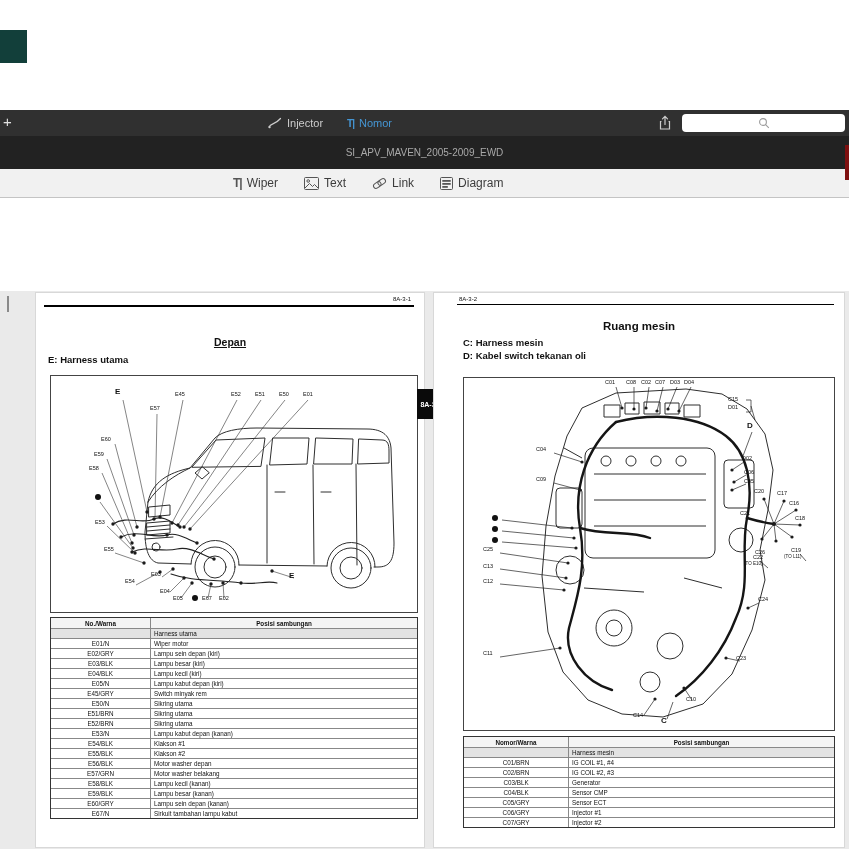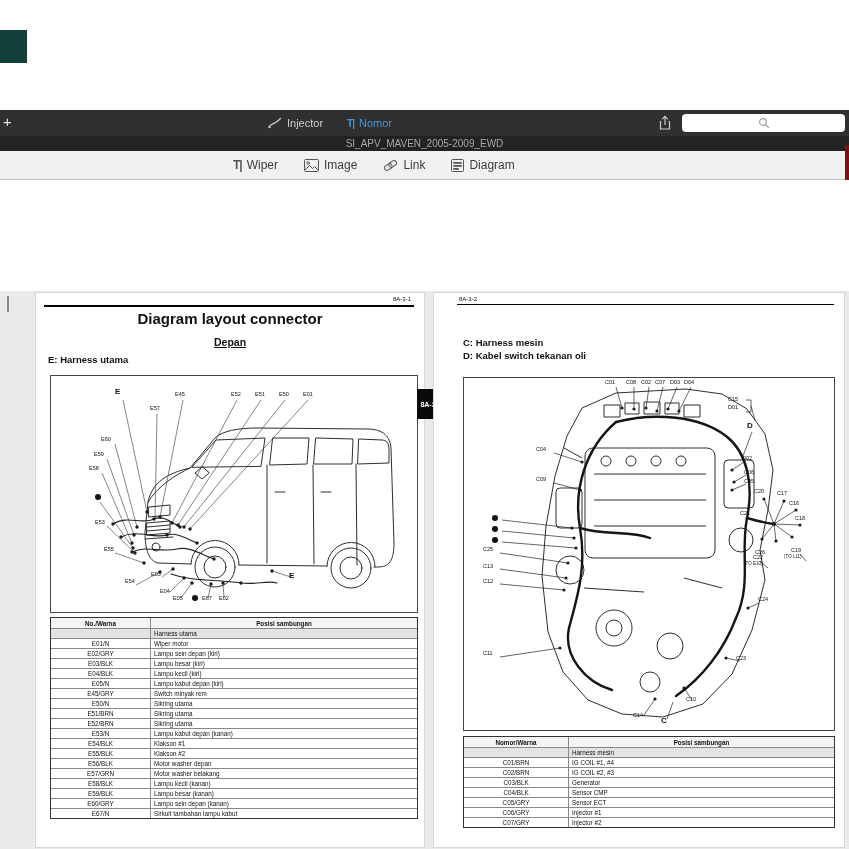--- a/index.html
+++ b/index.html
@@ -17,21 +17,21 @@
   .plus{position:absolute;left:3px;top:4px;color:#e0e0e0;font-size:15px;line-height:15px;}
   .tb-center{position:absolute;left:268px;top:0;height:26px;display:flex;gap:24px;align-items:center;}
   .tb-item{display:flex;gap:5px;align-items:center;font-size:11px;color:#cdcdcd;cursor:default;}
   .tb-item.active{color:#4596d4;}
   .tb-item svg{display:block;}
   .ticon{font-size:10px;font-weight:700;letter-spacing:-1px;}
   .tb-right{position:absolute;right:0;top:0;height:26px;}
   .share{position:absolute;right:176px;top:5px;}
   .searchbox{position:absolute;right:4px;top:4px;width:163px;height:18px;background:#fff;border-radius:4px;
     display:flex;align-items:center;justify-content:center;}
-  .titlebar{height:15px;background:#222;color:#a9a9a9;font-size:10px;display:flex;align-items:center;justify-content:center;}
+  .titlebar{height:33px;background:#222;color:#a9a9a9;font-size:10px;display:flex;align-items:center;justify-content:center;}
   .edit-toolbar{position:relative;height:28px;background:#f1f1f1;border-bottom:1px solid #c4c4c4;}
   .et-group{position:absolute;left:233px;top:0;height:28px;display:flex;gap:26px;align-items:center;}
   .et-btn{display:flex;gap:5px;align-items:center;font-size:12px;color:#3c3c3c;}
   .et-btn .ticon{font-size:12px;color:#555;}
 
   
   .doc-area{position:absolute;left:0;top:181px;width:849px;height:580px;background:#eaeaea;border-bottom:1px solid #bdbdbd;}
   .scroll-hint{position:absolute;left:7px;top:5px;width:2px;height:16px;background:#8a8a8a;}
   .page{position:absolute;top:1px;background:#fff;border:1px solid #d8d8d8;box-sizing:border-box;color:#111;}
   .page-left{left:35px;width:390px;height:556px;}
@@ -131,21 +131,21 @@
           <span>Wiper</span>
         </div>
         <div class="et-btn">
           <svg width="15" height="13" viewBox="0 0 15 13">
             <g stroke="#555" stroke-width="1" fill="none">
               <rect x="0.5" y="0.5" width="14" height="12" rx="1"></rect>
               <circle cx="4.2" cy="4" r="1.3"></circle>
               <path d="M1,11 L5.5,6.5 L8.5,9.5 L10.5,7.5 L14,11"></path>
             </g>
           </svg>
-          <span>Image</span>
+          <span>Text</span>
         </div>
         <div class="et-btn">
           <svg width="15" height="13" viewBox="0 0 15 13">
             <g transform="rotate(-35 7.5 6.5)" stroke="#555" stroke-width="1" fill="none">
               <rect x="0.8" y="4" width="8" height="5" rx="2.5"></rect>
               <rect x="6.2" y="4" width="8" height="5" rx="2.5"></rect>
             </g>
           </svg>
           <span>Link</span>
         </div>
@@ -160,21 +160,20 @@
         </div>
       </div>
     </div>
 
     <div class="doc-area">
       <div class="scroll-hint"></div>
 
       <div class="page page-left">
         <div class="pref">8A-3-1</div>
         <div class="rule"></div>
-        <div class="ptitle">Diagram layout connector</div>
         <div class="psub">Depan</div>
         <div class="psec">E: Harness utama</div>
 
         <div class="dbox dbox-left" id="left-diagram">
           <svg class="art" viewBox="0 0 366 236">
             <g stroke="#2e2e2e" fill="none" stroke-width="1" stroke-linejoin="round" stroke-linecap="round">
               <path d="M97,126 C101,106 117,97 139,92 L164,62 C171,55 187,52 206,52 L316,53 C333,53 339,61 340,72 L343,167 C343,185 338,191 327,191 L323,191"></path>
               <path d="M97,126 L94,156 C94,174 98,185 107,187 L140,188"></path>
               <path d="M140,188 A24,24 0 0 1 188,189"></path>
               <path d="M188,189 L276,190"></path>
@@ -363,20 +362,21 @@
             <div class="trow">
               <div class="tcell c1">E67/N</div>
               <div class="tcell c2">Sirkuit tambahan lampu kabut</div>
             </div>
           </div>
       </div>
 
       <div class="page page-right">
         <div class="pref">8A-3-2</div>
         <div class="rule"></div>
+        <div class="ptitle">Ruang mesin</div>
         <div class="psec psec1">C: Harness mesin</div>
         <div class="psec psec2">D: Kabel switch tekanan oli</div>
 
         <div class="dbox dbox-right" id="right-diagram">
           <svg class="art" viewBox="0 0 370 352">
             <g stroke="#2e2e2e" fill="none" stroke-width="1" stroke-linejoin="round">
               <path d="M118,30 L152,15 L222,11 L258,16 L283,31 L301,56 L309,92 L304,132 L296,172 L301,202 L288,252 L268,296 L239,326 L199,339 L158,336 L124,322 L99,294 L84,254 L78,198 L82,148 L91,98 L103,58 Z"></path>
               <rect x="140" y="27" width="16" height="12"></rect>
                 <rect x="161" y="25" width="14" height="11"></rect>
               <rect x="180" y="24" width="16" height="12"></rect>

